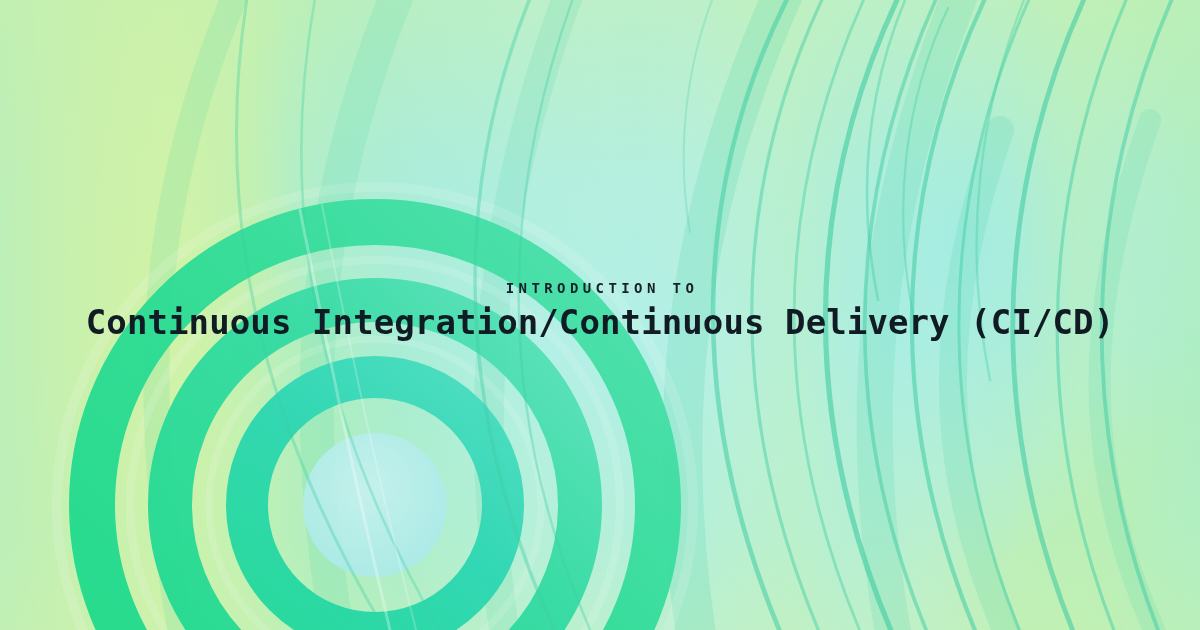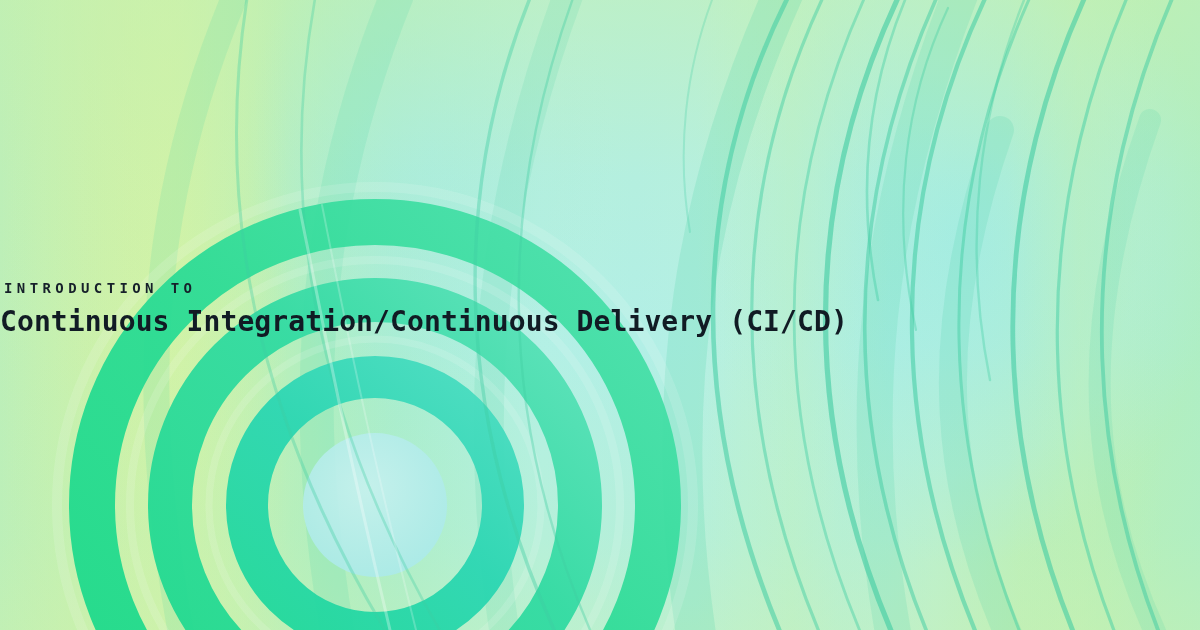--- a/index.html
+++ b/index.html
@@ -73,37 +73,37 @@
     height: 630px;
     pointer-events: none;
   }
 
   
   .text-block {
     position: absolute;
     left: 0;
     right: 0;
     top: 278px;
-    text-align: left;
+    text-align: center;
     z-index: 5;
   }
   .eyebrow {
     font-family: "DejaVu Sans Mono", "Liberation Mono", monospace;
     font-size: 14px;
     font-weight: 700;
     letter-spacing: 4.4px;
     color: #16202a;
     line-height: 20px;
     margin: 0 0 4px 0;
     padding-left: 4px;
     white-space: nowrap;
   }
   .headline {
     font-family: "DejaVu Sans Mono", "Liberation Mono", monospace;
-    font-size: 28px;
+    font-size: 34px;
     font-weight: 700;
     letter-spacing: 0.1px;
     color: #111b24;
     line-height: 40px;
     margin: 0;
     white-space: nowrap;
   }
 </style>
 </head>
 <body>

